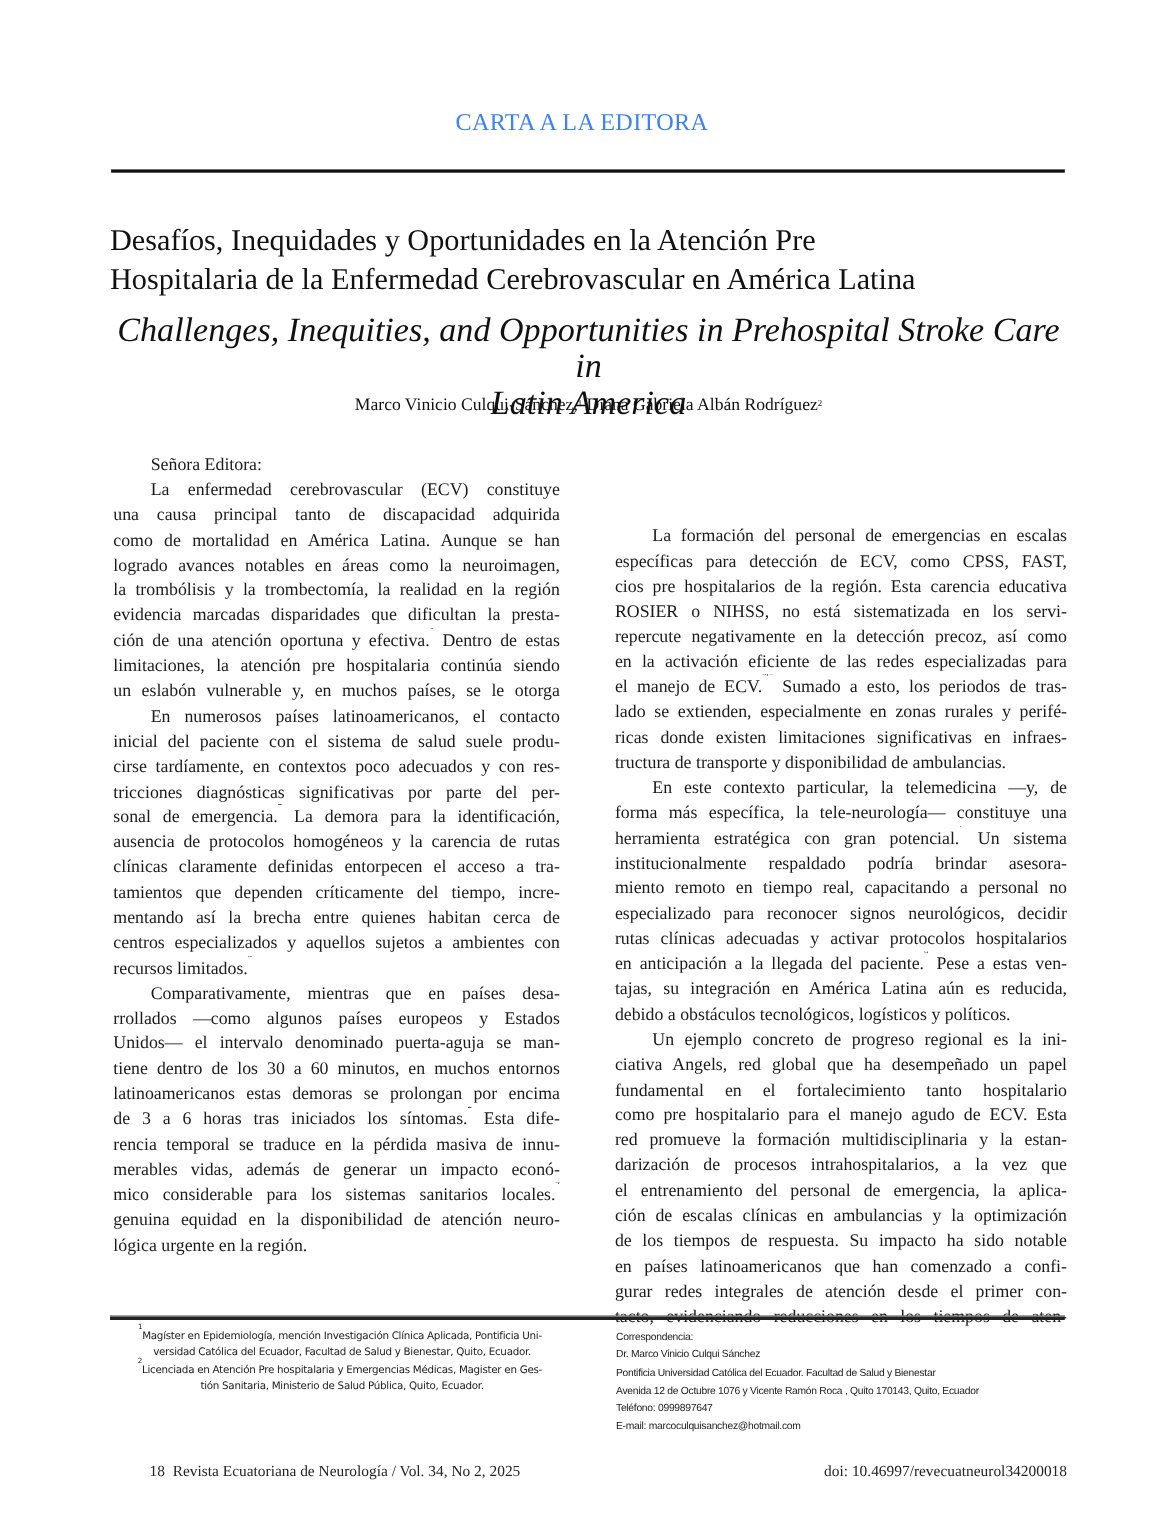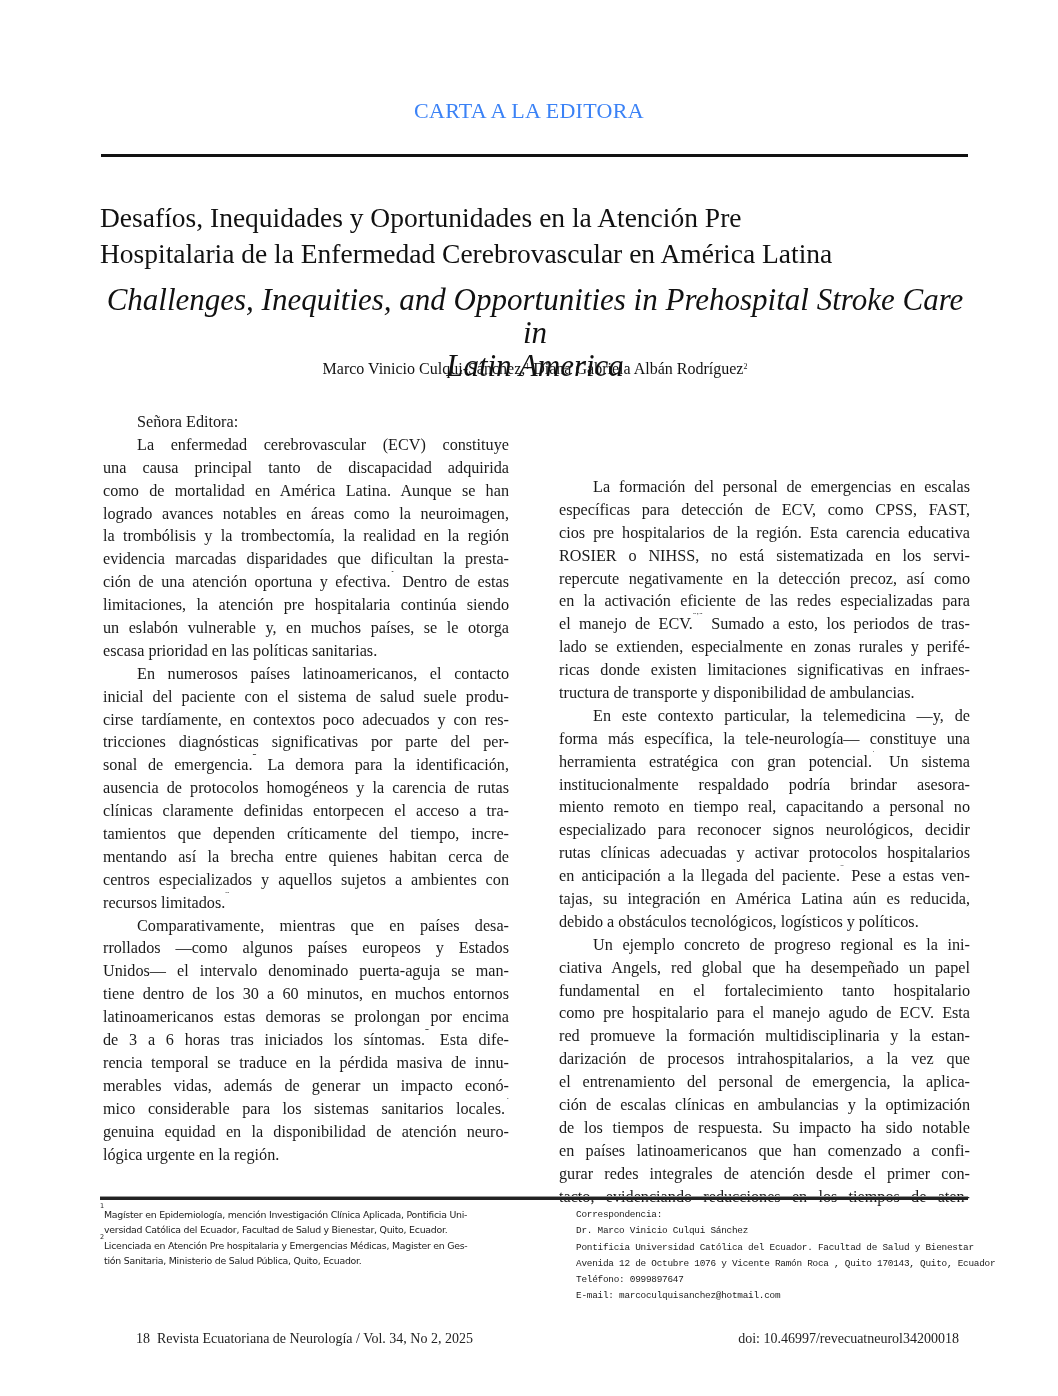--- a/index.html
+++ b/index.html
@@ -11,29 +11,29 @@
     .authors { position: absolute; top: 360px; left: 100px; width: 870px; text-align: center; font-size: 16px; color: #111; }
     .authors sup { font-size: 8px; vertical-align: top; position: relative; top: 2px; }
     .column { position: absolute; top: 411px; width: 406px; font-size: 16.2px; color: #1a1a1a; }
     .col-left { left: 103px; }
     .col-right { left: 559px; top: 436px; width: 411px; margin-top: 40px; }
     .line { height: 22.9px; line-height: 22.9px; white-space: nowrap; text-align: justify; text-align-last: justify; overflow: hidden; }
     .line.last { text-align-last: left; }
     .line.indent { padding-left: 34px; }
     .line sup { font-size: 8px; vertical-align: top; position: relative; top: -1px; line-height: 0; }
     .bottom-rule { position: absolute; top: 1196px; left: 100px; width: 868px; height: 3px; background: #222; border-top: 1px solid #999; }
-    .footnotes { position: absolute; top: 1207px; left: 100px; width: 418px; font-family: "DejaVu Sans", "Liberation Sans", sans-serif; font-size: 9.4px; line-height: 15.4px; color: #1a1a1a; letter-spacing: -0.25px; }
+    .footnotes { position: absolute; top: 1207px; left: 100px; width: 418px; font-family: "DejaVu Sans", "Liberation Sans", sans-serif; font-size: 9.4px; line-height: 15.4px; color: #1a1a1a; letter-spacing: -0.25px; text-align: center; }
     .footnotes .fn-line { white-space: nowrap; }
     .footnotes .fn-cont { padding-left: 4px; }
     .footnotes sup { font-size: 6.5px; vertical-align: top; position: relative; top: -1px; line-height: 0; }
-    .correspondence { position: absolute; top: 1207px; left: 576px; width: 410px; font-family: Liberation Mono, monospace; font-size: 9.4px; line-height: 16.3px; color: #1a1a1a; letter-spacing: -0.25px; }
+    .correspondence { position: absolute; top: 1207px; left: 560px; width: 410px; font-family: Liberation Sans, sans-serif; font-size: 9.4px; line-height: 16.3px; color: #1a1a1a; letter-spacing: -0.25px; }
     .correspondence div { white-space: nowrap; }
     .page-footer { position: absolute; top: 1331px; left: 100px; width: 870px; font-size: 14px; color: #222; }
     .footer-left { position: absolute; left: 0; top: 0; white-space: nowrap; margin-left: 36px; }
-    .footer-right { position: absolute; right: 11px; top: 0; white-space: nowrap; }
+    .footer-right { position: absolute; right: 0; top: 0; white-space: nowrap; }
   </style>
 </head>
 <body>
 
 <div class="section-label">CARTA A LA EDITORA</div>
 <div class="top-rule"></div>
 
 <div class="title-es">
   <div>Desafíos, Inequidades y Oportunidades en la Atención Pre</div>
   <div>Hospitalaria de la Enfermedad Cerebrovascular en América Latina</div>
@@ -53,21 +53,20 @@
     <div class="line indent last"><span>Señora Editora:</span></div>
     <div class="line indent"><span>La enfermedad cerebrovascular (ECV) constituye</span></div>
     <div class="line"><span>una causa principal tanto de discapacidad adquirida</span></div>
     <div class="line"><span>como de mortalidad en América Latina. Aunque se han</span></div>
     <div class="line"><span>logrado avances notables en áreas como la neuroimagen,</span></div>
     <div class="line"><span>la trombólisis y la trombectomía, la realidad en la región</span></div>
     <div class="line"><span>evidencia marcadas disparidades que dificultan la presta-</span></div>
     <div class="line"><span>ción de una atención oportuna y efectiva.</span><sup>1</sup><span> Dentro de estas</span></div>
     <div class="line"><span>limitaciones, la atención pre hospitalaria continúa siendo</span></div>
     <div class="line"><span>un eslabón vulnerable y, en muchos países, se le otorga</span></div>
-    <div class="line last"><span>escasa prioridad en las políticas sanitarias.</span></div>
     <div class="line indent"><span>En numerosos países latinoamericanos, el contacto</span></div>
     <div class="line"><span>inicial del paciente con el sistema de salud suele produ-</span></div>
     <div class="line"><span>cirse tardíamente, en contextos poco adecuados y con res-</span></div>
     <div class="line"><span>tricciones diagnósticas significativas por parte del per-</span></div>
     <div class="line"><span>sonal de emergencia.</span><sup>2</sup><span> La demora para la identificación,</span></div>
     <div class="line"><span>ausencia de protocolos homogéneos y la carencia de rutas</span></div>
     <div class="line"><span>clínicas claramente definidas entorpecen el acceso a tra-</span></div>
     <div class="line"><span>tamientos que dependen críticamente del tiempo, incre-</span></div>
     <div class="line"><span>mentando así la brecha entre quienes habitan cerca de</span></div>
     <div class="line"><span>centros especializados y aquellos sujetos a ambientes con</span></div>

